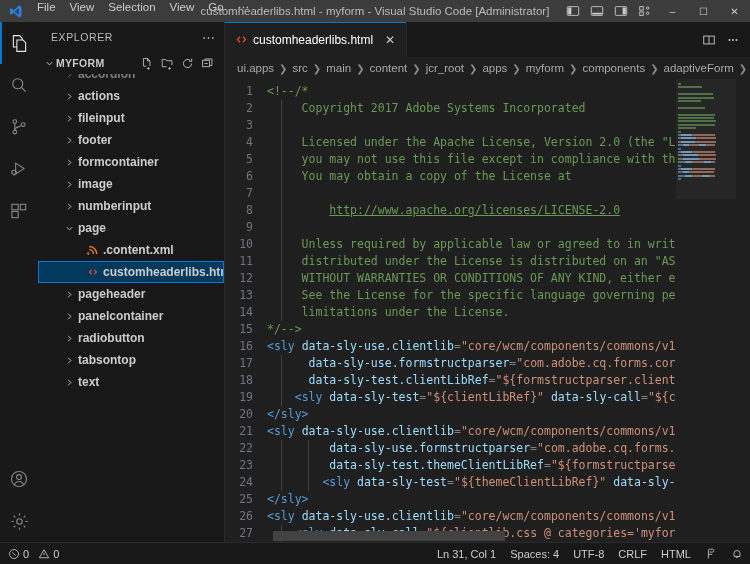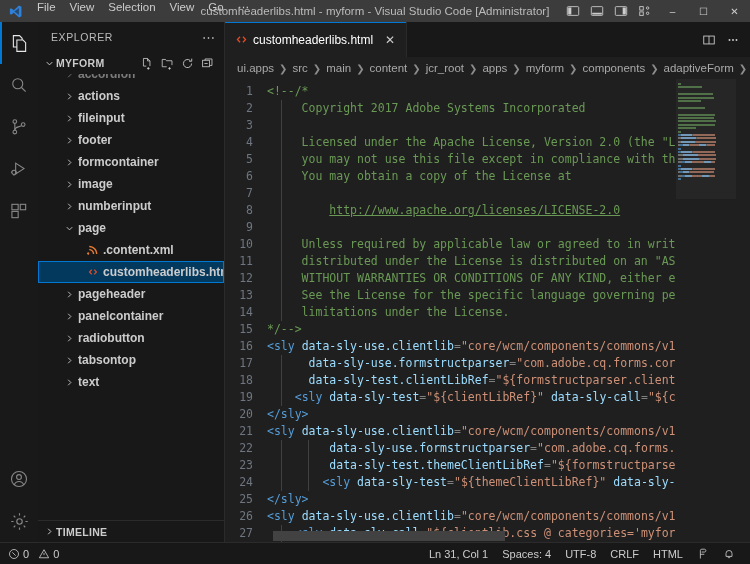--- a/index.html
+++ b/index.html
@@ -157,21 +157,21 @@
   .hscroll .thumb {
     position: absolute; height: 10px; top: 1px; background: #424242; border-radius: 0;
   }
 
   
   .statusbar {
     height: 22px; flex: 0 0 22px; background: #181818; display: flex; align-items: center;
     font-size: 11px; color: #cccccc; border-top: 1px solid #2b2b2b;
   }
   .sb-left { display: flex; align-items: center; padding-left: 8px; gap: 5px; }
-  .sb-right { margin-left: auto; display: flex; align-items: center; padding-right: 8px; }
+  .sb-right { margin-left: auto; display: flex; align-items: center; }
   .st-item { padding: 0 7px; height: 22px; display: flex; align-items: center; gap: 3px; }
   svg { display: block; }
 </style>
 </head>
 <body>
 
 <div id="app">
 
   <div class="titlebar">
     <div class="logo">
@@ -450,28 +450,20 @@
           </div>
           <div class="row" style="padding-left: 26px;">
             <span class="tw">
               <svg width="11" height="11" viewBox="0 0 16 16" fill="none" stroke="#cccccc" stroke-width="1.3">
                 <path d="M6 4l4 4-4 4"></path>
               </svg>
             </span>
             <span class="lbl">text</span>
           </div>
         </div>
-      <div class="sb-bottom-panel">
-        <span class="chev">
-          <svg width="11" height="11" viewBox="0 0 16 16" fill="none" stroke="#cccccc" stroke-width="1.4">
-              <path d="M6 4l4 4-4 4"></path>
-            </svg>
-        </span>
-        <span>TIMELINE</span>
-      </div>
     </div>
 
     <div class="editorgroup">
 
       <div class="tabsbar">
         <div class="tab">
           <span class="ticon">
             <svg width="13" height="13" viewBox="0 0 16 16" fill="none" stroke="#e44d26" stroke-width="1.5">
                 <path d="M6.2 4.6 3 8l3.2 3.4M9.8 4.6 13 8l-3.2 3.4"></path>
               </svg>

